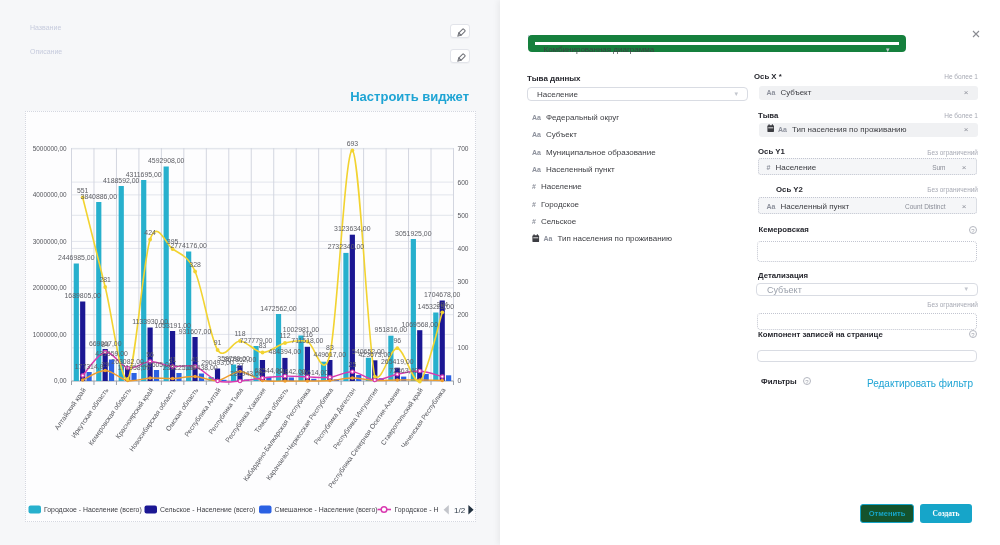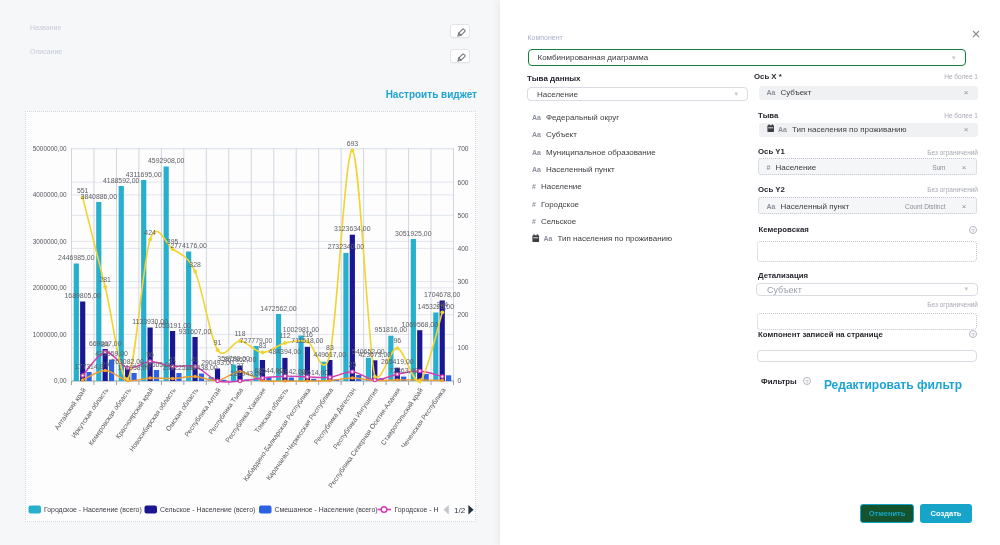--- a/index.html
+++ b/index.html
@@ -32,21 +32,21 @@
           <path d="M-1.6 1.6 L0 4.4 L1.6 1.6 Z" fill="none" stroke="#6f7178" stroke-width="1"></path>
         </g>
       </svg></div>
   <label class="ghost abs" style="left:30px;top:48px">Описание</label>
   <div class="pencil" style="left:450px;top:49px"><svg width="18" height="12" viewBox="0 0 18 12" style="margin:0 0 0 1px">
         <g transform="translate(9,6) rotate(45)">
           <rect x="-1.6" y="-4.6" width="3.2" height="6.2" rx="0.6" fill="none" stroke="#6f7178" stroke-width="1"></rect>
           <path d="M-1.6 1.6 L0 4.4 L1.6 1.6 Z" fill="none" stroke="#6f7178" stroke-width="1"></path>
         </g>
       </svg></div>
-  <div class="abs link" style="right:23px;top:89px;font-size:10px">Настроить виджет</div>
+  <div class="abs link" style="right:31px;top:89px;font-size:13px">Настроить виджет</div>
   <div class="card"></div>
   <svg width="451" height="411" viewBox="25 111 451 411" style="position:absolute;left:25px;top:111px">
 <line x1="71.5" y1="148.4" x2="453.5" y2="148.4" stroke="#e2e5ec" stroke-width="1"></line>
 <line x1="71.5" y1="194.9" x2="453.5" y2="194.9" stroke="#e2e5ec" stroke-width="1"></line>
 <line x1="71.5" y1="241.4" x2="453.5" y2="241.4" stroke="#e2e5ec" stroke-width="1"></line>
 <line x1="71.5" y1="287.9" x2="453.5" y2="287.9" stroke="#e2e5ec" stroke-width="1"></line>
 <line x1="71.5" y1="334.4" x2="453.5" y2="334.4" stroke="#e2e5ec" stroke-width="1"></line>
 <line x1="71.5" y1="148.9" x2="453.5" y2="148.9" stroke="#e2e5ec" stroke-width="1"></line>
 <line x1="71.5" y1="182.1" x2="453.5" y2="182.1" stroke="#e2e5ec" stroke-width="1"></line>
 <line x1="71.5" y1="215.3" x2="453.5" y2="215.3" stroke="#e2e5ec" stroke-width="1"></line>
@@ -304,21 +304,21 @@
 <path d="M468.4 505 L473.6 509.8 L468.4 514.6 Z" fill="#22313f"></path>
 </svg>
 </div>
 <div id="right">
   <div class="abs" style="left:472px;top:23.5px;width:8px;height:8px">
     <svg width="8" height="8" viewBox="0 0 8 8">
         <path d="M1 1 L7 7 M7 1 L1 7" stroke="#8a8c92" stroke-width="1.1"></path>
       </svg>
   </div>
   <label class="abs" style="left:27.5px;top:34px;font-size:7px;color:#a9b2cc">Компонент</label>
-  <div class="abs" style="left:27.5px;top:49px;width:438px;height:17px;border:1px solid #15803d;border-radius:4px;background:#fff">
+  <div class="abs" style="left:27.5px;top:35px;width:378px;height:17px;border:7px solid #15803d;border-radius:4px;background:#fff">
     <span class="seltext" style="position:absolute;left:9px;top:3px">Комбинированная диаграмма</span>
     <span class="chev" style="right:9px;top:4px">▾</span>
   </div>
 
   <div class="abs bold13" style="left:27px;top:74px;font-size:8px">Тыва данных</div>
   <div class="abs" style="left:27px;top:87px;width:221px;height:14px;border:1px solid #d9dce3;border-radius:4px;background:#fff">
     <span class="seltext" style="position:absolute;left:9px;top:2px">Население</span>
     <span class="chev" style="right:9px;top:2px">▾</span>
   </div>
 <div class="fieldrow" style="top:112.0px"><span class="ico">Aa</span>Федеральный округ</div>
@@ -341,33 +341,33 @@
 <div class="abs lim" style="right:22px;top:112.0px">Не более 1</div>
 <div class="tag" style="top:122.5px;height:14px;line-height:14px"><span style="margin-left:8px;margin-right:0"><svg width="7.5" height="8.5" viewBox="0 0 9 10" style="margin-right:4px;vertical-align:-1px">
           <rect x="0.5" y="1.5" width="8" height="8" rx="1" fill="#3c3d42"></rect>
           <rect x="1.8" y="0.3" width="1.4" height="2.2" fill="#3c3d42"></rect>
           <rect x="5.8" y="0.3" width="1.4" height="2.2" fill="#3c3d42"></rect>
           <rect x="1.5" y="4" width="6" height="1" fill="#fff"></rect>
         </svg></span><span class="ico">Aa</span>Тип населения по проживанию<span class="x">×</span></div>
 <div class="abs bold13" style="left:258px;top:147.0px">Ось Y1</div>
 <div class="abs lim" style="right:22px;top:148.5px">Без ограничений</div>
 <div class="dtag" style="top:158px;height:17px;line-height:17px"><span style="margin-left:8px" class="ico">#</span>Население<span class="agg" style="right:30px">Sum</span><span class="x">×</span></div>
-<div class="abs bold13" style="left:258px;top:184.5px">Ось Y2</div>
+<div class="abs bold13" style="left:276px;top:184.5px">Ось Y2</div>
 <div class="abs lim" style="right:22px;top:186.0px">Без ограничений</div>
 <div class="dtag" style="top:197px;height:17px;line-height:17px"><span style="margin-left:8px" class="ico">Aa</span>Населенный пункт<span class="agg" style="right:30px">Count Distinct</span><span class="x">×</span></div>
 <div class="abs bold13" style="left:258.5px;top:225px">Кемеровская</div>
 <div class="abs qm" style="left:469px;top:226px">?</div>
 <div class="inp" style="top:240.5px;height:21px;border:1px dotted #c2c5d0"></div>
 <div class="abs bold13" style="left:258px;top:271px">Детализация</div>
 <div class="abs" style="left:256px;top:283px;width:222px;height:13px;border:1px solid #d9dce3;border-radius:4px;background:#fff">
       <span style="position:absolute;left:10px;top:1px;font-size:9px;color:#9aa0ab">Субъект</span>
       <span class="chev" style="right:9px;top:1px">▾</span>
     </div>
 <div class="abs lim" style="right:22px;top:301px">Без ограничений</div>
 <div class="inp" style="top:312.5px;height:17px;border:1px dotted #c2c5d0"></div>
 <div class="abs bold13" style="left:258px;top:329.5px">Компонент записей на странице</div>
 <div class="abs qm" style="left:469px;top:330px">?</div>
 <div class="inp" style="top:349.5px;height:12px;border:1px solid #d9dce3"></div>
 <div class="abs bold13" style="left:261px;top:377px">Фильтры <span class="qm" style="margin-left:4px">?</span></div>
-<div class="abs link" style="right:38px;top:378px;font-size:12px;font-weight:bold">Редактировать фильтр</div>
+<div class="abs link" style="right:27px;top:378px;font-size:10px;font-weight:normal">Редактировать фильтр</div>
   <button class="abs" style="left:360px;top:504px;width:54px;height:19px;background:#14532d;border:1px solid #16a5c9;border-radius:3px;color:#16a5c9;font-weight:bold;font-size:7.5px;font-family:'Liberation Sans',sans-serif">Отменить</button>
-  <button class="abs" style="left:420px;top:504px;width:52px;height:19px;background:#16a5c9;border:none;border-radius:3px;color:#fff;font-weight:bold;font-size:7.5px;font-family:Liberation Sans, sans-serif">Создать</button>
+  <button class="abs" style="left:420px;top:504px;width:52px;height:19px;background:#16a5c9;border:none;border-radius:3px;color:#fff;font-weight:bold;font-size:7.5px;font-family:Liberation Serif, serif">Создать</button>
 </div>
 
 </body></html>

